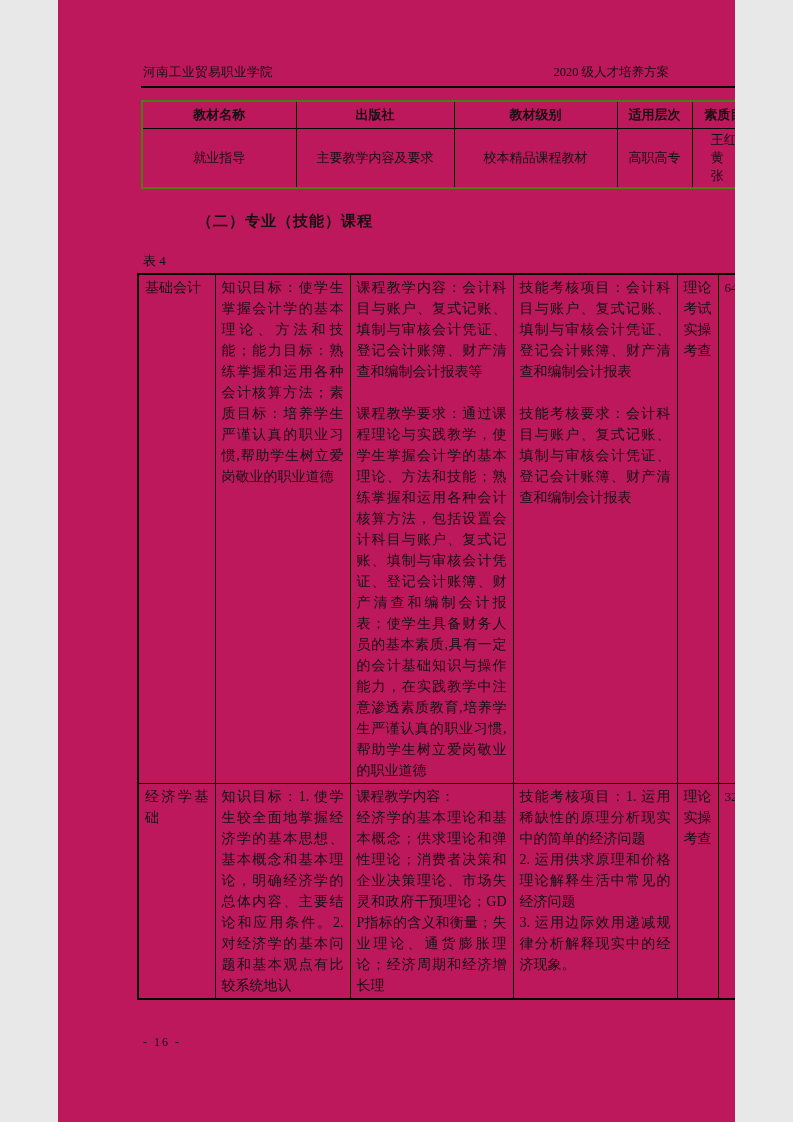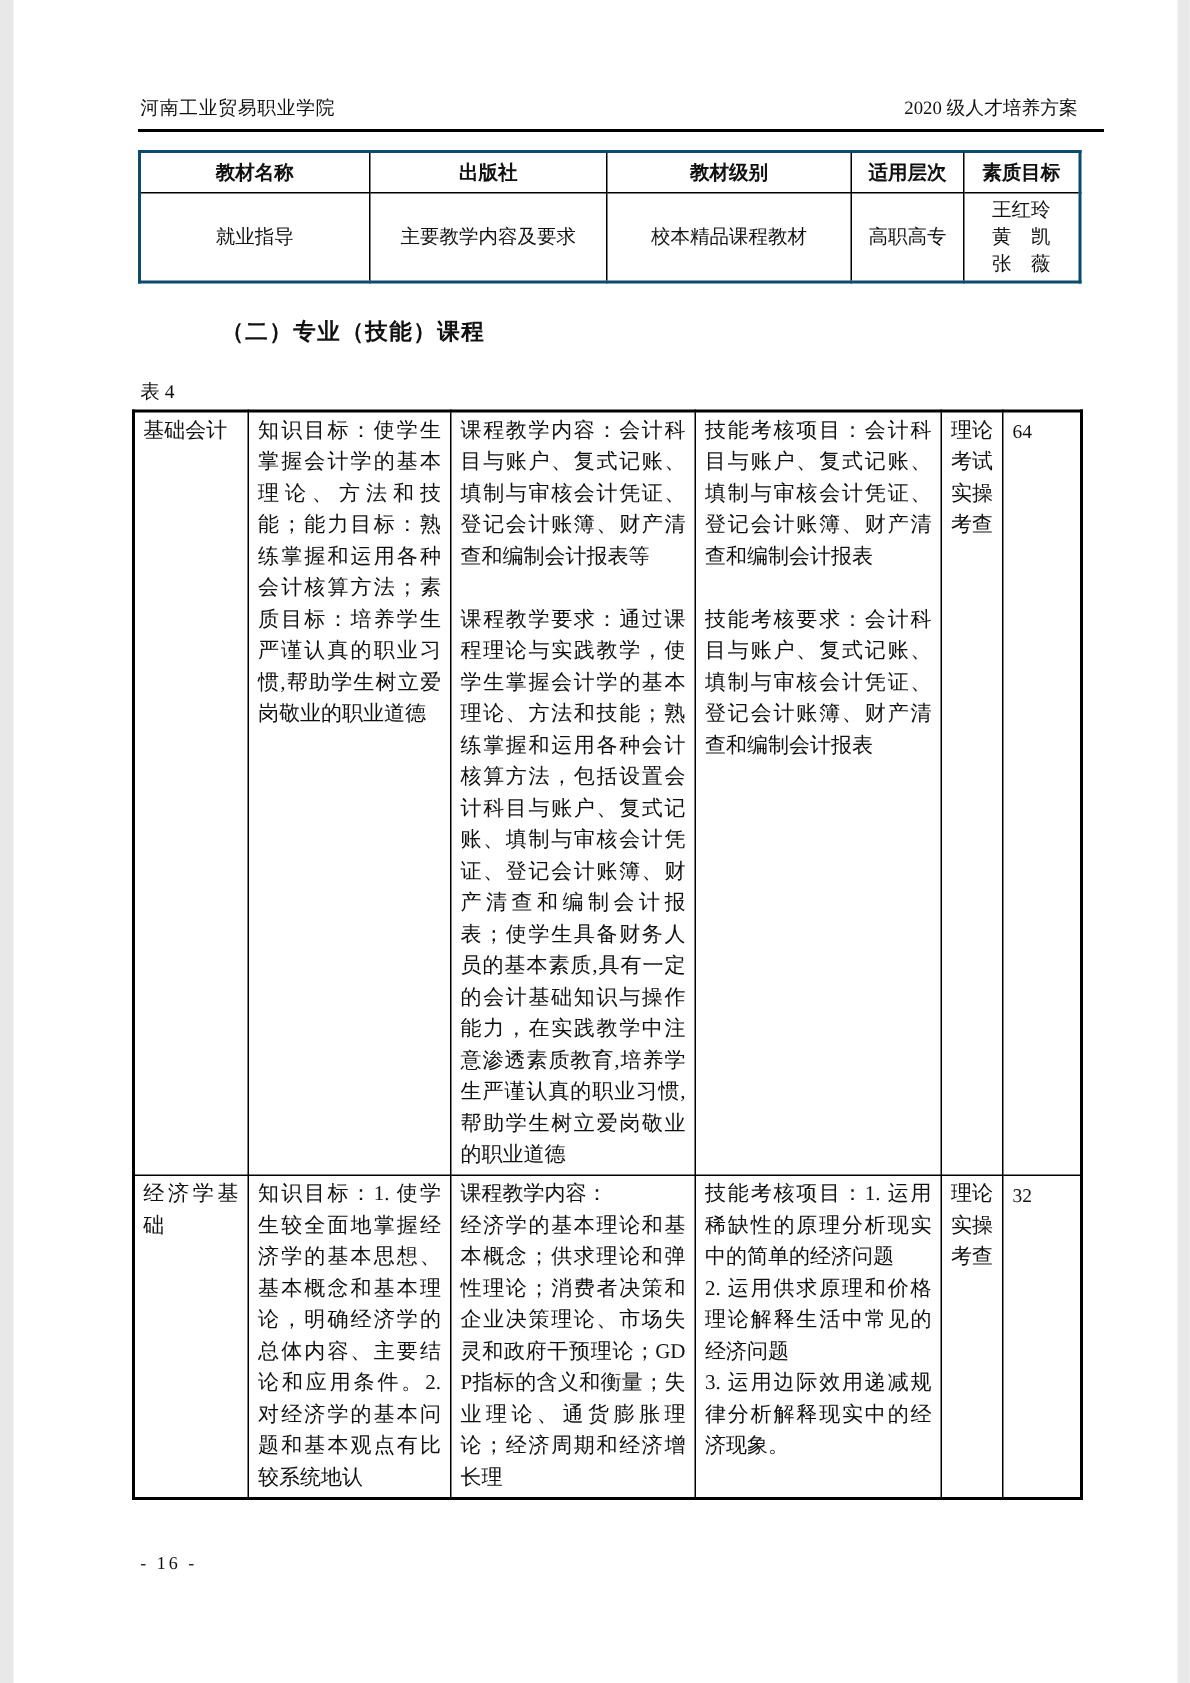--- a/index.html
+++ b/index.html
@@ -1,29 +1,29 @@
 <!DOCTYPE html>
 <html><head>
 <meta charset="utf-8">
 <style>
   html,body { margin:0; padding:0; background:#e8e8e8; }
   .page {
-    position:relative; width:776px; height:1122px; margin:0 auto;
-    background:#ffffff; overflow:hidden;
+    position:relative; width:677px; height:1122px; margin:0 auto;
+    background:#be185d; overflow:hidden;
     font-family:"Liberation Serif","DejaVu Serif",serif; color:#111;
   }
   .hdr-left  { position:absolute; left:85px;  top:64px; font-size:12.5px; letter-spacing:0.5px; }
   .hdr-right { position:absolute; right:66px; top:64px; font-size:12.5px; }
   .hdr-rule  { position:absolute; left:83px;  top:86px; width:644px; height:2px; background:#000; }
 
   table { border-collapse:collapse; table-layout:fixed; }
   td { border:1px solid #000; overflow:hidden; word-break:break-all; }
 
   
-  .t1 { position:absolute; left:83px; top:100px; width:627px; font-size:13px; border:2px solid #0c4a6e; }
+  .t1 { position:absolute; left:83px; top:100px; width:627px; font-size:13px; border:2px solid #4d7c0f; }
   .t1 td { text-align:center; vertical-align:middle; padding:2px 4px; }
   .t1 .th { font-weight:bold; }
   .teachers { white-space:pre-line; line-height:18px; }
 
   .sec-heading { position:absolute; left:111px; top:212px; font-size:15px; font-weight:bold; letter-spacing:1px;margin-left:28px; }
   .tbl-no    { position:absolute; left:85px; top:252px; font-size:13px; }
   .tbl-title { position:absolute; left:79px; top:249px; width:632px; text-align:center;
                font-size:15px; font-weight:bold; letter-spacing:1px; }
 
   

